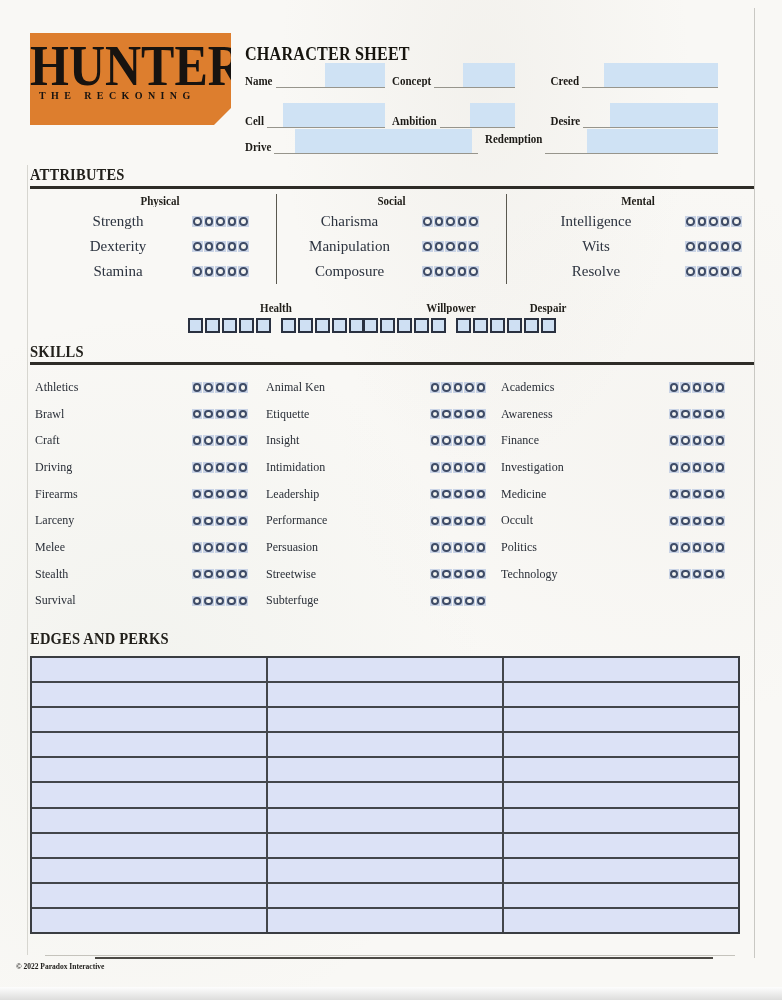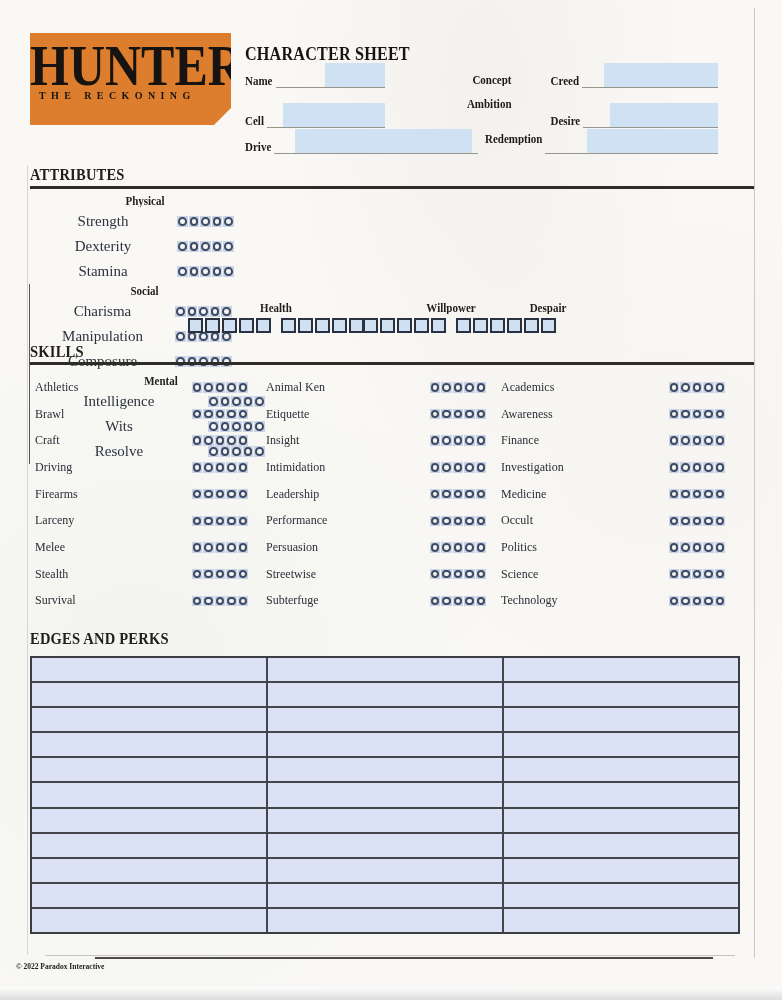--- a/index.html
+++ b/index.html
@@ -35,21 +35,21 @@
     position:absolute; left:245px; top:44px; font-size:17px; font-weight:700;
     color:#17150f; transform:scaleY(1.08) scaleX(0.95); transform-origin:left top;
     letter-spacing:0.2px;
   }
 
   
   .field-row { position:absolute; left:245px; width:473px; height:30px; display:flex; }
   .frow0 { top:66px;align-items:center; } .frow1 { top:98px; } .frow2 { top:124px; }
   .field { display:flex; align-items:flex-end; }
   .frow0 .f0, .frow1 .f0 { width:143px; margin-right:7px; }
-  .frow0 .f1, .frow1 .f1 { width:125px; margin-right:36px;flex-direction:column; }
+  .frow0 .f1, .frow1 .f1 { width:125px; margin-right:36px; }
   .frow0 .f2, .frow1 .f2 { width:171px; }
   .frow2 .f0 { width:233px; margin-right:7px; }
   .frow2 .f1 { width:233px;align-items:center; }
   .flabel {
     font-size:11px; font-weight:700; color:#1c1a16; padding-right:3px;
     line-height:13px; transform:scaleY(1.12); transform-origin:left bottom;
     white-space:nowrap;
   }
   .fline { flex:1; position:relative; height:100%; border-bottom:1px solid #97958c; }
   .fbox { position:absolute; bottom:0; right:0; height:24px; background:#cfe2f4; left:35%; }
@@ -68,21 +68,21 @@
     letter-spacing:0.2px; transform:scaleY(1.18) scaleX(0.97); transform-origin:left top;
   }
   .attrs-hdr { top:165px; }
   .skills-hdr { top:342px; }
   .edges-hdr { top:629px; }
   .rule { position:absolute; left:30px; width:725px; height:2.5px; background:#2e2c27; }
   .attrs-rule { top:186px; }
   .skills-rule { top:362px; }
 
   
-  #attr-groups { position:absolute; left:29px; top:194px; width:725px; display:flex;flex-direction:column; }
+  #attr-groups { position:absolute; left:44px; top:194px; width:725px; display:flex; }
   .attr-col { display:flex; flex-direction:column; }
   .attr-col.col0 { width:232px; }
   .attr-col.col1 { width:230px; border-left:1.5px solid #55555045; border-left-color:#5a584f; }
   .attr-col.col2 { width:263px; border-left:1.5px solid #5a584f; }
   .attr-group-hdr {
     text-align:center; font-size:11px; font-weight:700; color:#201e19;
     transform:scaleY(1.15); margin-bottom:3px;
   }
   .attr-row { display:grid; grid-template-columns:1fr 60px; align-items:center; height:25px; padding-right:24px; }
   .attr-label { text-align:center; font-size:15px; color:#2c333f; }
@@ -612,30 +612,20 @@
           <div class="skill-label">Politics</div>
           <div class="dots">
             <div class="dot"></div>
             <div class="dot"></div>
             <div class="dot"></div>
             <div class="dot"></div>
             <div class="dot"></div>
           </div>
         </div>
         <div class="skill-row">
-          <div class="skill-label">Science</div>
-          <div class="dots">
-            <div class="dot"></div>
-            <div class="dot"></div>
-            <div class="dot"></div>
-            <div class="dot"></div>
-            <div class="dot"></div>
-          </div>
-        </div>
-        <div class="skill-row">
           <div class="skill-label">Technology</div>
           <div class="dots">
             <div class="dot"></div>
             <div class="dot"></div>
             <div class="dot"></div>
             <div class="dot"></div>
             <div class="dot"></div>
           </div>
         </div>
       </div>

